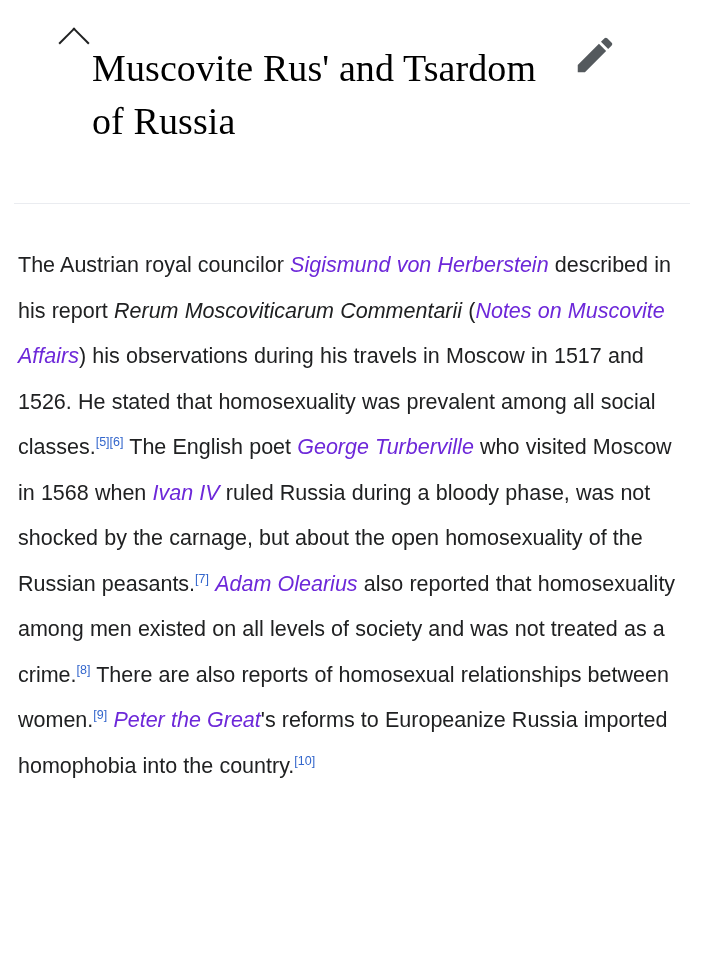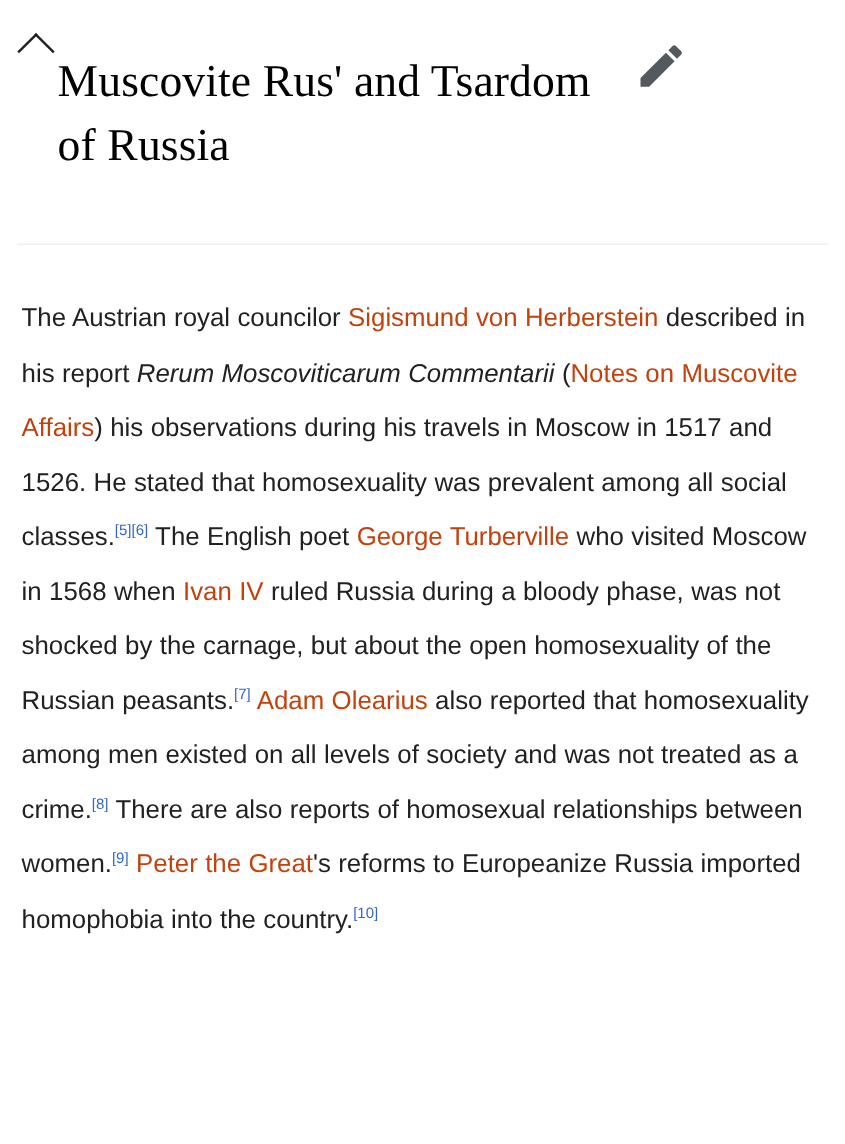--- a/index.html
+++ b/index.html
@@ -19,20 +19,21 @@
     width: 704px;
     height: 953px;
     background: #fff;
     box-sizing: border-box;
   }
   .section-header {
     display: flex;
     align-items: flex-start;
     padding: 10px 16px 0 14px;
     box-sizing: border-box;
+    margin-left: 44px;
   }
   .collapse-arrow {
     flex: 0 0 auto;
     width: 34px;
     height: 46px;
     position: relative;
     margin-top: 6px;
     cursor: pointer;
   }
   .collapse-arrow::before {
@@ -76,23 +77,24 @@
     box-sizing: border-box;
   }
   .paragraph {
     font-size: 21.5px;
     line-height: 45.5px;
     color: #202122;
     text-align: left;
     word-spacing: 0.2px;
   }
   a.wlink {
-    color: #c2410c;
+    color: #6d28d9;
     text-decoration: none;
     cursor: pointer;
+    font-style: italic;
   }
   .italic { font-style: italic; margin-top: 40px; }
   sup.ref {
     font-size: 12.5px;
     line-height: 0;
     vertical-align: super;
   }
   sup.ref a {
     color: #3366cc;
     text-decoration: none;

